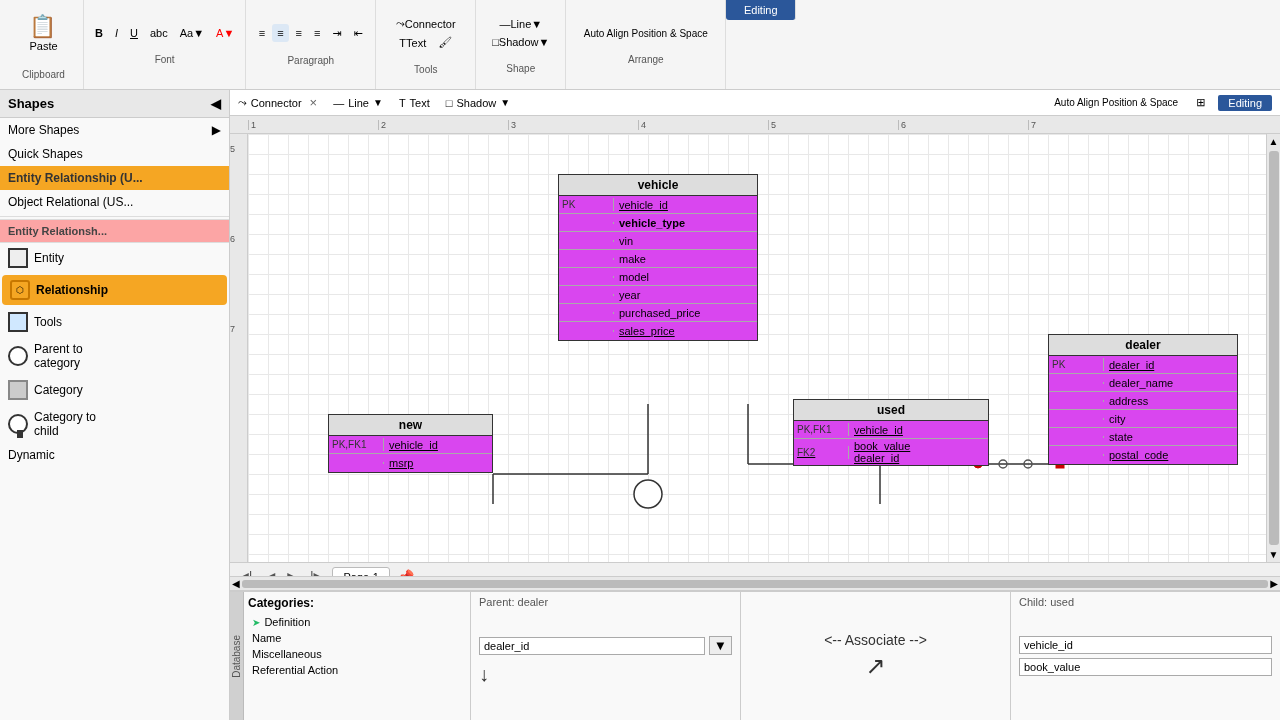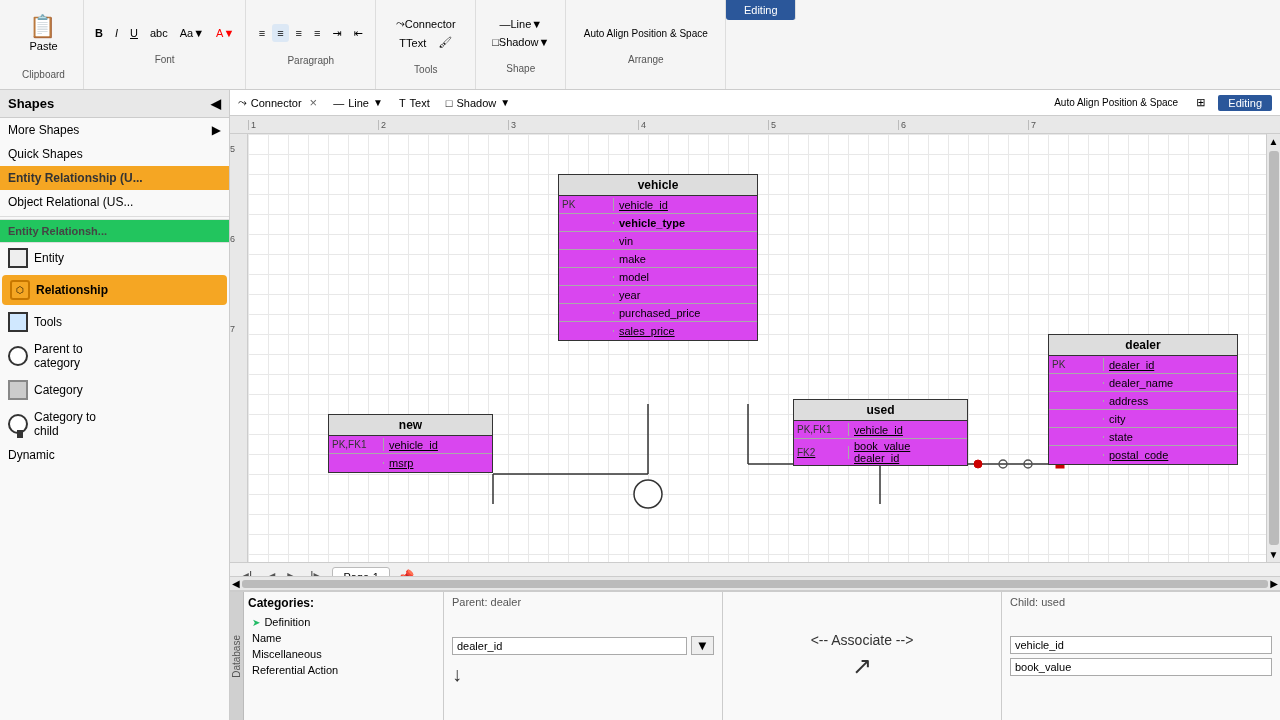--- a/index.html
+++ b/index.html
@@ -89,21 +89,21 @@
     }
     .sidebar-item {
       padding: 5px 8px;
       cursor: pointer;
       display: flex;
       align-items: center;
       gap: 6px;
       font-size: 12px;
     }
     .sidebar-item.active { background: #f5a623; color: #333; font-weight: bold; }
-    .sidebar-item.section-header { font-size: 11px; font-weight: bold; color: #444; background: #22c55e; border-bottom: 1px solid #ddd; border-top: 1px solid #ddd; align-items: center; }
+    .sidebar-item.section-header { font-size: 11px; font-weight: bold; color: #444; background: #fca5a5; border-bottom: 1px solid #ddd; border-top: 1px solid #ddd; align-items: center; }
     .sidebar-item.more-shapes { justify-content: space-between; }
     .sidebar-divider { height: 1px; background: #ddd; margin: 2px 0; }
     .shape-icon { width: 20px; height: 20px; display: flex; align-items: center; justify-content: center; }
     .entity-icon { width: 20px; height: 20px; border: 2px solid #333; background: #eee; }
     .view-icon { width: 20px; height: 20px; border: 2px solid #333; background: #d0e8ff; }
 
     
     #canvas-wrapper {
       flex: 1;
       display: flex;
@@ -212,21 +212,21 @@
     }
     .db-sidebar-label {
       writing-mode: vertical-rl;
       text-orientation: mixed;
       transform: rotate(180deg);
       font-size: 10px;
       color: #555;
       white-space: nowrap;
     }
     .bottom-categories {
-      width: 200px;
+      width: 227px;
       border-right: 1px solid #ccc;
       padding: 4px;
     }
     .categories-title { font-weight: bold; font-size: 12px; margin-bottom: 4px; }
     .category-item { display: flex; align-items: center; gap: 4px; padding: 2px 4px; cursor: pointer; }
     .arrow-icon { color: #2b6; font-size: 10px; }
     .bottom-parent {
       flex: 1;
       padding: 4px 8px;
       border-right: 1px solid #ccc;
@@ -522,21 +522,21 @@
           <div class="er-table-row">
             <div class="er-key-col">PK,FK1</div>
             <div class="er-field-col er-field-underline">vehicle_id</div>
           </div>
           <div class="er-table-row">
             <div class="er-key-col"></div>
             <div class="er-field-col">msrp</div>
           </div>
         </div>
 
-        <div class="er-table" style="left:545px; top:265px; width:175px;">
+        <div class="er-table" style="left:545px; top:265px; width:196px;">
           <div class="er-table-header">used</div>
           <div class="er-table-row">
             <div class="er-key-col">PK,FK1</div>
             <div class="er-field-col er-field-underline">vehicle_id</div>
           </div>
           <div class="er-table-row">
             <div class="er-key-col">FK2</div>
             <div class="er-field-col">book_value<br>dealer_id</div>
           </div>
         </div>

